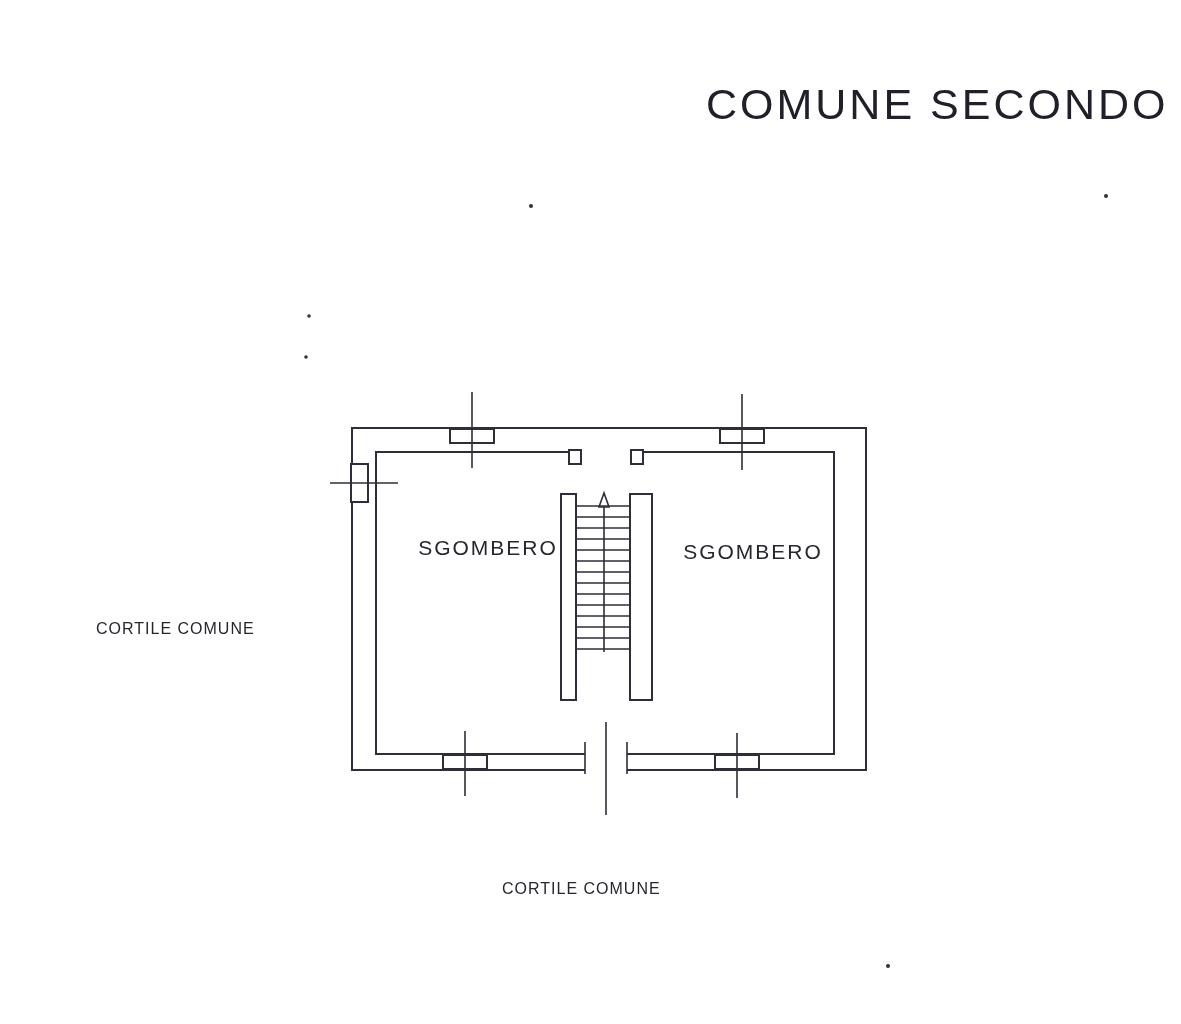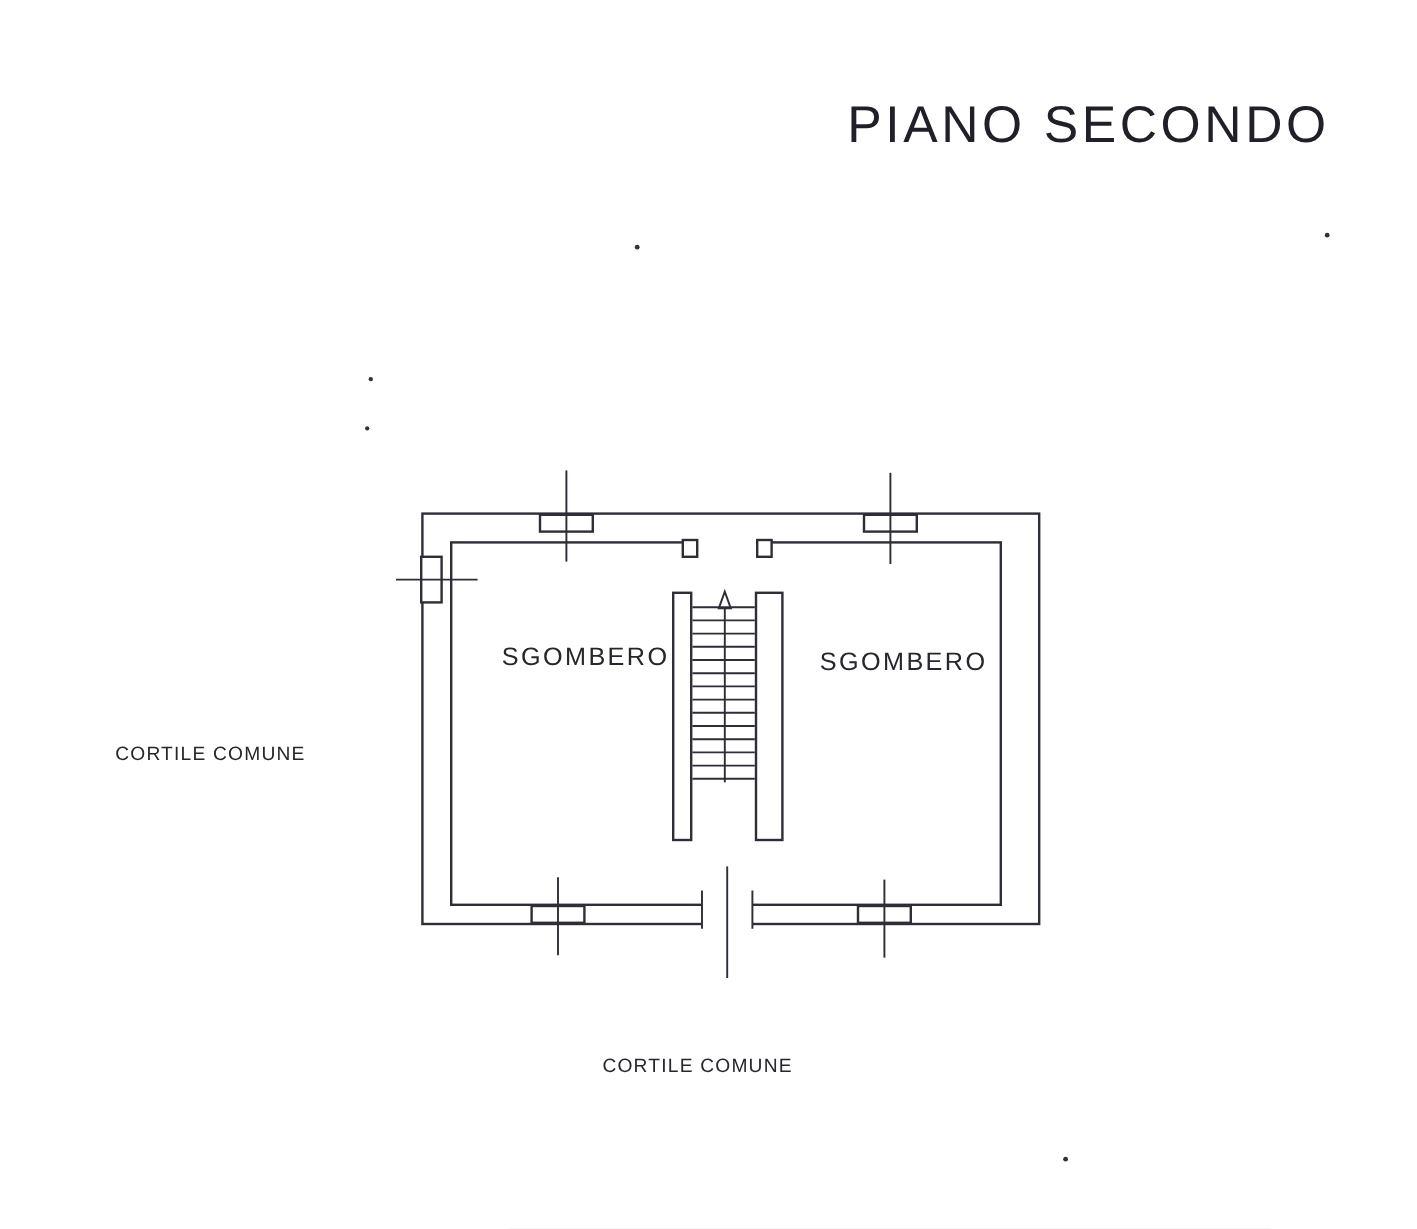--- a/index.html
+++ b/index.html
@@ -51,21 +51,21 @@
   .room-left   { left: 413px; top: 536px; }
   .room-right  { left: 678px; top: 540px; }
   .court-left  { left: 96px;  top: 620px; }
   .court-bottom{ left: 502px; top: 880px; }
 </style>
 </head>
 <body>
 
 <div class="page">
 
-  <h1 class="title">PIANO SECONDO</h1>
+  <h1 class="title">COMUNE SECONDO</h1>
 
   <div class="plan">
     <svg width="1181" height="1024" viewBox="0 0 1181 1024">
 
       <g>
         <rect class="ln" x="352" y="428" width="514" height="342"></rect>
         <rect class="ln" x="376" y="452" width="458" height="302"></rect>
       </g>
 
       <g>

